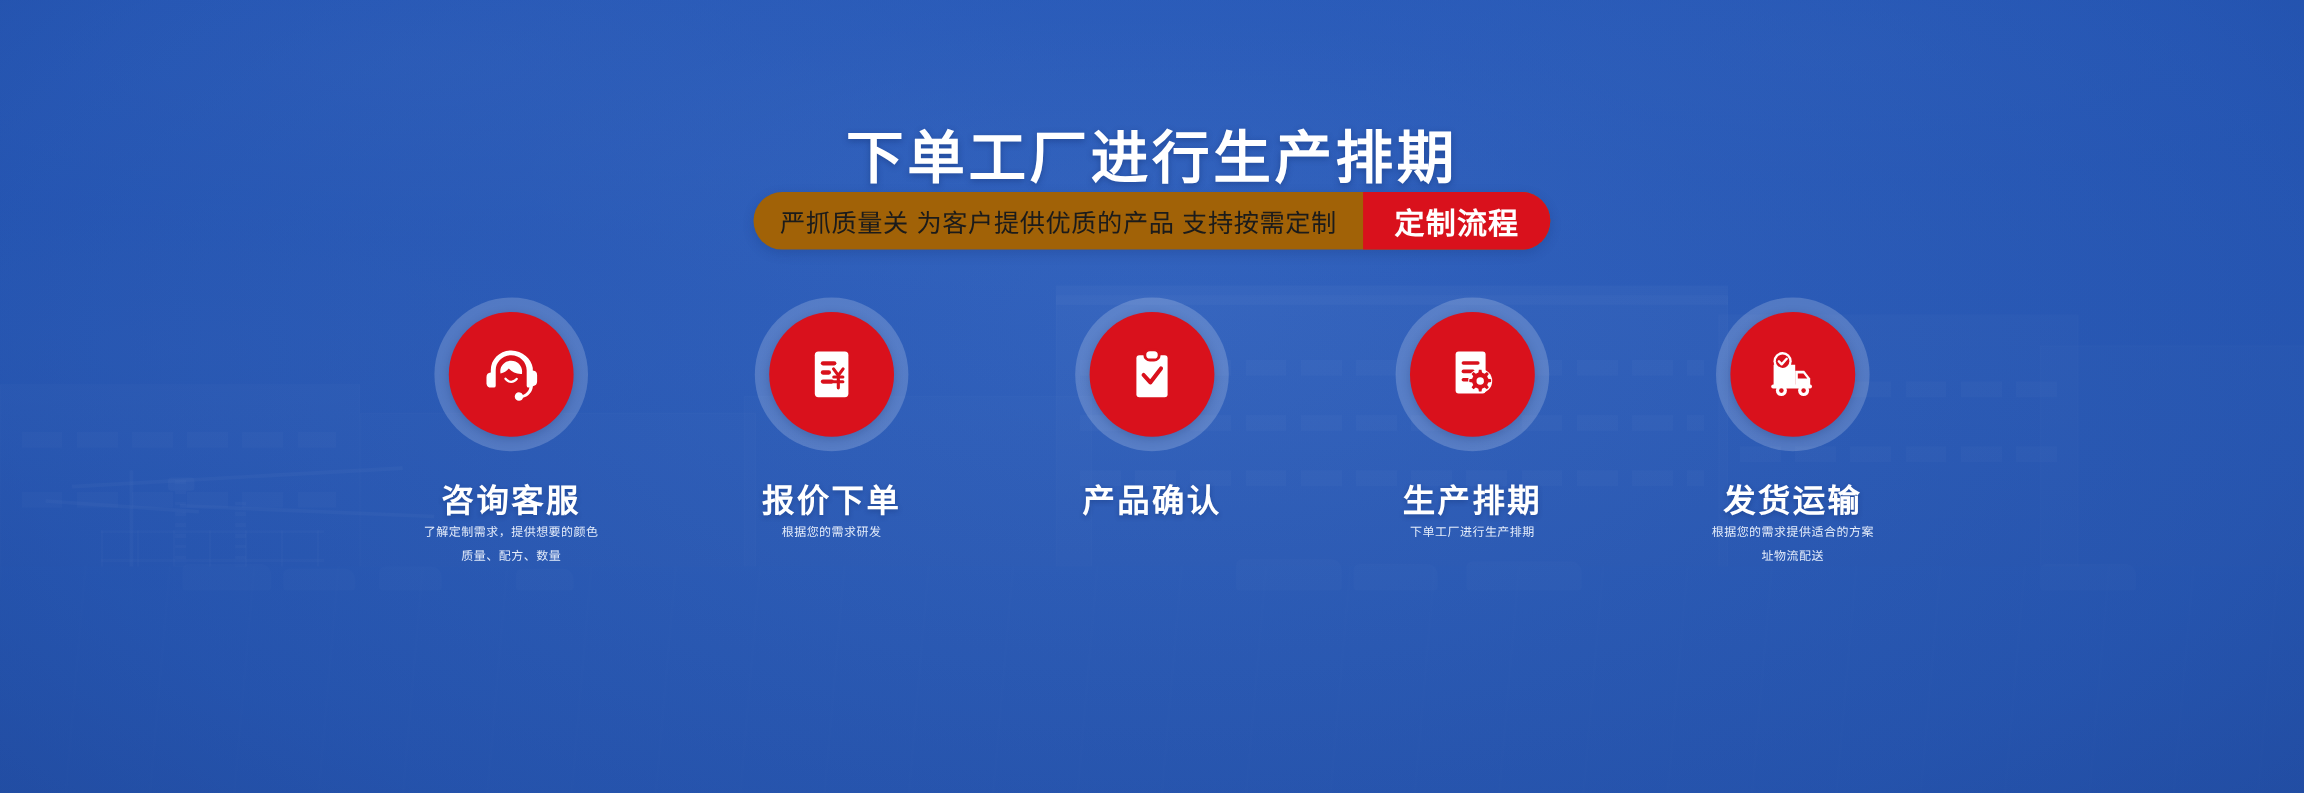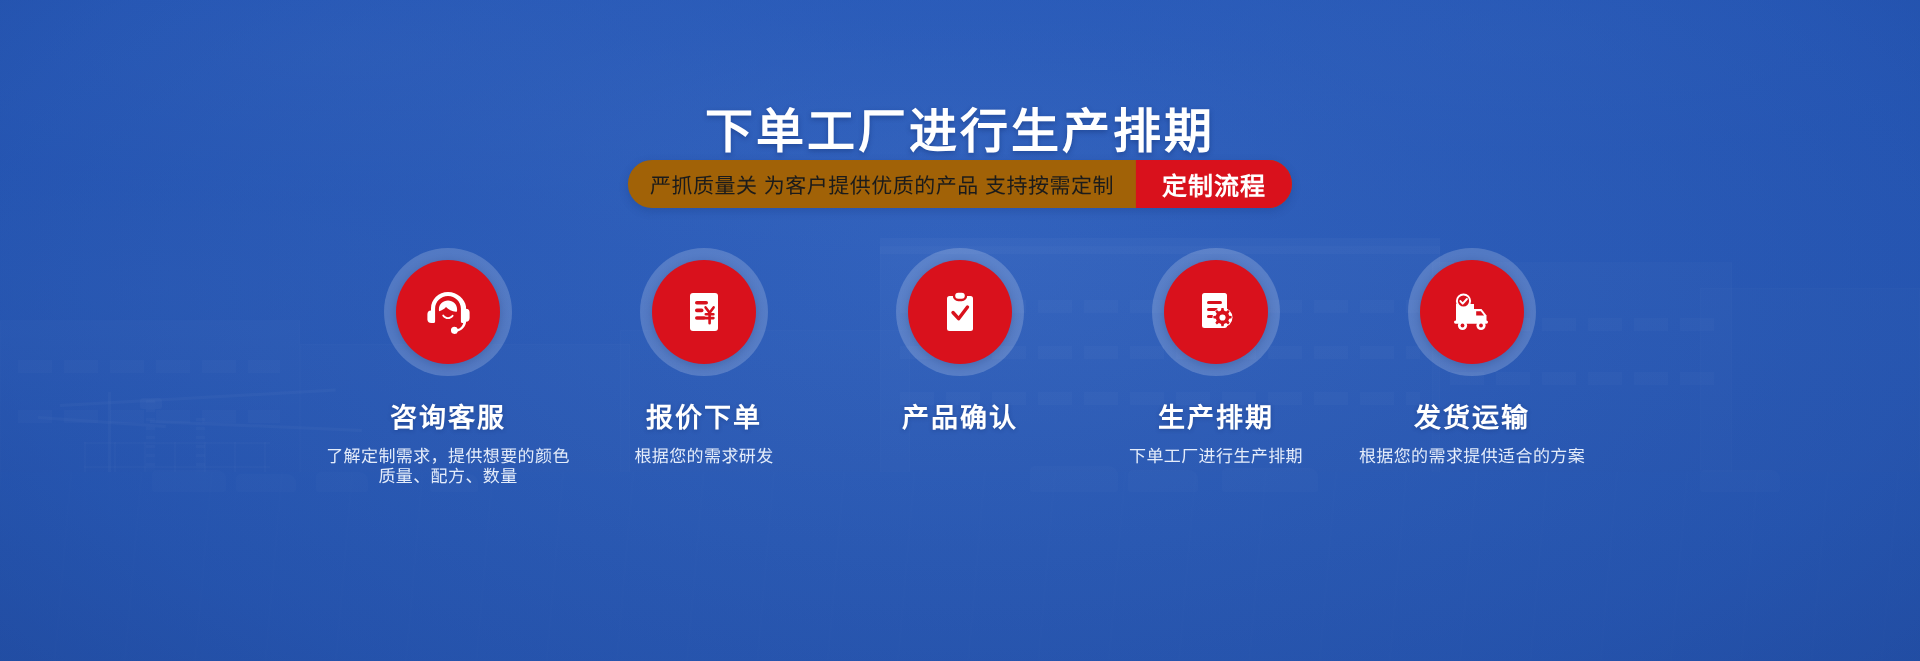--- a/index.html
+++ b/index.html
@@ -168,21 +168,21 @@
     font-size:25px; font-weight:bold; letter-spacing:1px;
     border-radius:0 26px 26px 0;
     cursor:pointer; border:none;
     font-family:inherit;
   }
 
   
   .steps {
     position:absolute; top:248px; left:50%; transform:translateX(-50%);
     width:1324px;
-    display:flex; justify-content:center; align-items:flex-start;
+    display:flex; justify-content:space-between; align-items:flex-start;
   }
   .step { width:256px; text-align:center; }
 
   .circle-wrap {
     width:128px; height:128px; margin:0 auto;
     border-radius:50%;
     background:rgba(255,255,255,.19);
     display:flex; align-items:center; justify-content:center;
   }
   .circle {
@@ -193,22 +193,21 @@
   }
   .circle svg { display:block; }
 
   .step-title {
     margin-top:20px;
     font-size:27px; font-weight:bold; color:#ffffff;
     letter-spacing:2px;
     text-shadow:0 1px 4px rgba(10,32,90,.3);
   }
   .step-desc {
-    margin-top:12px;
-    font-size:17px; line-height:20px; color:#e4ecfa;
+    font-size:10px; line-height:20px; color:#e4ecfa;
     letter-spacing:.4px;
   }
   .step-desc span { display:block; }
 </style>
 </head>
 <body>
 
 <div id="banner">
 
   <div class="bg-layer bg-sky"></div>
@@ -361,18 +360,19 @@
                 <circle cx="19.5" cy="17" r="7.6" fill="#ffffff"></circle>
                 <circle cx="19.5" cy="17" r="5.6" fill="#d9111c"></circle>
                 <path d="M16.4 17.1l2.3 2.5 4.2-4.6" stroke="#ffffff" stroke-width="2" fill="none" stroke-linecap="round" stroke-linejoin="round"></path>
               </svg>
             </span>
           </div>
         </div>
         <div class="step-title">发货运输</div>
         <div class="step-desc">
           <span>根据您的需求提供适合的方案</span>
+          <span>址物流配送</span>
         </div>
       </div>
 
     </div>
   </div>
 </div>
 
 </body></html>

